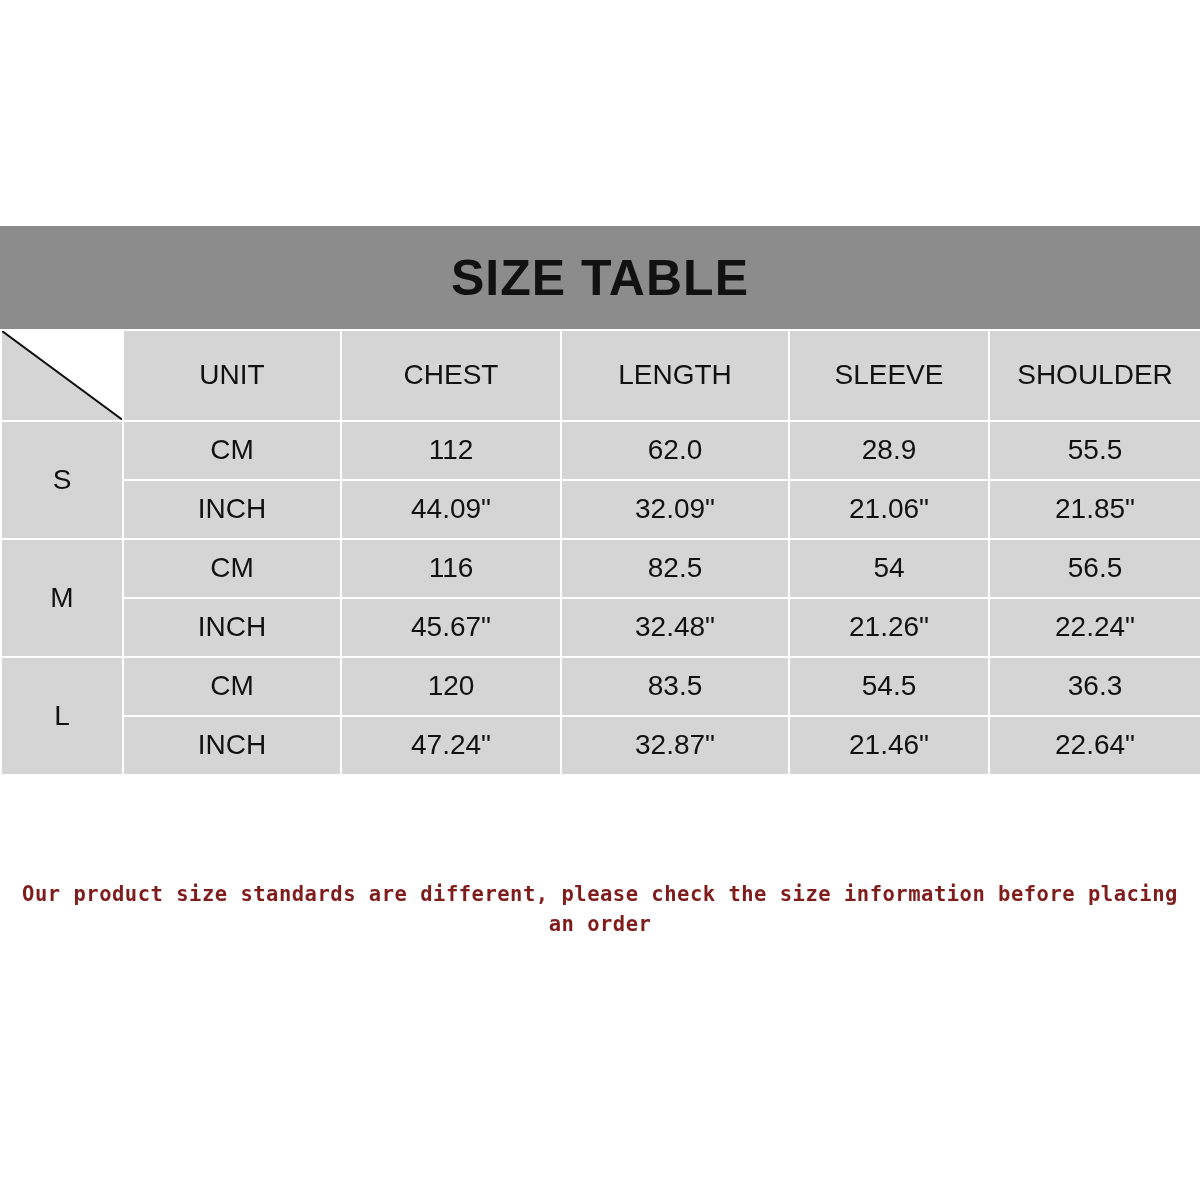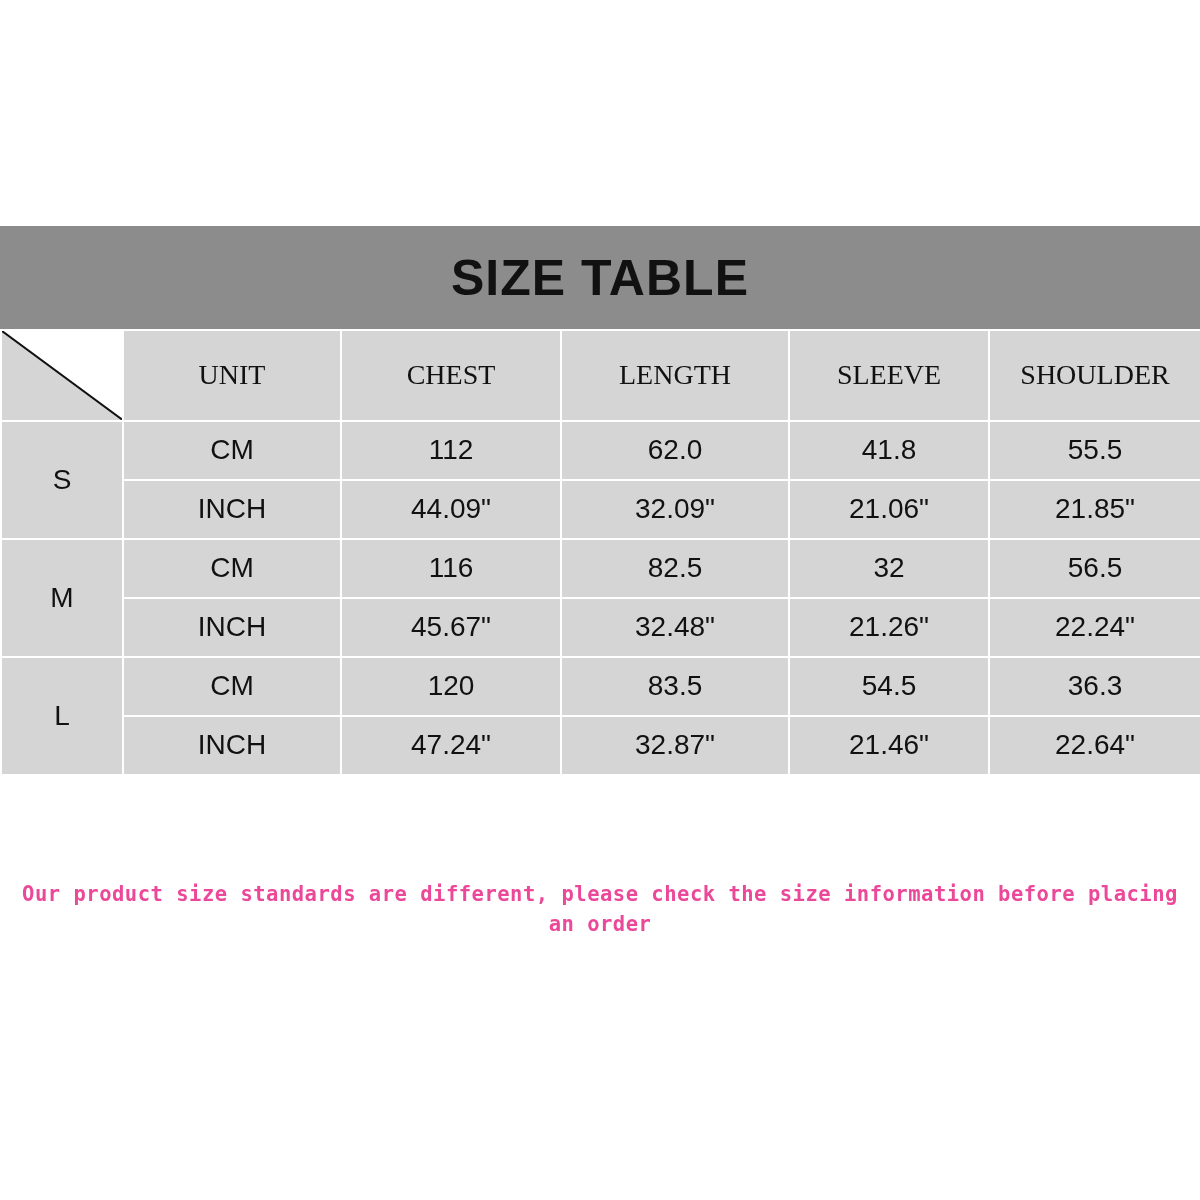--- a/index.html
+++ b/index.html
@@ -59,21 +59,20 @@
   .col-size  { width: 122px; }
   .col-unit  { width: 218px; }
   .col-chest { width: 220px; }
   .col-len   { width: 228px; }
   .col-slv   { width: 200px; }
   .col-shd   { width: 212px; }
 
   td.header-cell {
     font-size: 29px;
     height: 90px;
-    font-family: Liberation Serif, serif;
   }
   td.size-cell {
     font-size: 28px;
   }
   
   td.corner {
     background: #d5d5d5;
     padding: 0;
     position: relative;
   }
@@ -87,21 +86,21 @@
     width: 100%;
     height: 100%;
   }
   
   .note {
     position: absolute;
     left: 0;
     top: 880px;
     width: 1200px;
     text-align: center;
-    color: #ec4899;
+    color: #7f1d1d;
     font-family: "DejaVu Sans Mono", monospace;
     font-size: 20.5px;
     font-weight: bold;
     line-height: 1.45;
     letter-spacing: 0.5px;
     padding: 0 18px;
   }
 </style>
 </head>
 <body>
@@ -138,37 +137,37 @@
         <td class="header-cell">LENGTH</td>
         <td class="header-cell">SLEEVE</td>
         <td class="header-cell">SHOULDER</td>
       </tr>
 
       <tr>
         <td class="size-cell" rowspan="2">S</td>
         <td>CM</td>
         <td>112</td>
         <td>62.0</td>
-        <td>41.8</td>
+        <td>28.9</td>
         <td>55.5</td>
       </tr>
       <tr>
         <td>INCH</td>
         <td>44.09"</td>
         <td>32.09"</td>
         <td>21.06"</td>
         <td>21.85"</td>
       </tr>
 
       <tr>
         <td class="size-cell" rowspan="2">M</td>
         <td>CM</td>
         <td>116</td>
         <td>82.5</td>
-        <td>32</td>
+        <td>54</td>
         <td>56.5</td>
       </tr>
       <tr>
         <td>INCH</td>
         <td>45.67"</td>
         <td>32.48"</td>
         <td>21.26"</td>
         <td>22.24"</td>
       </tr>
 

